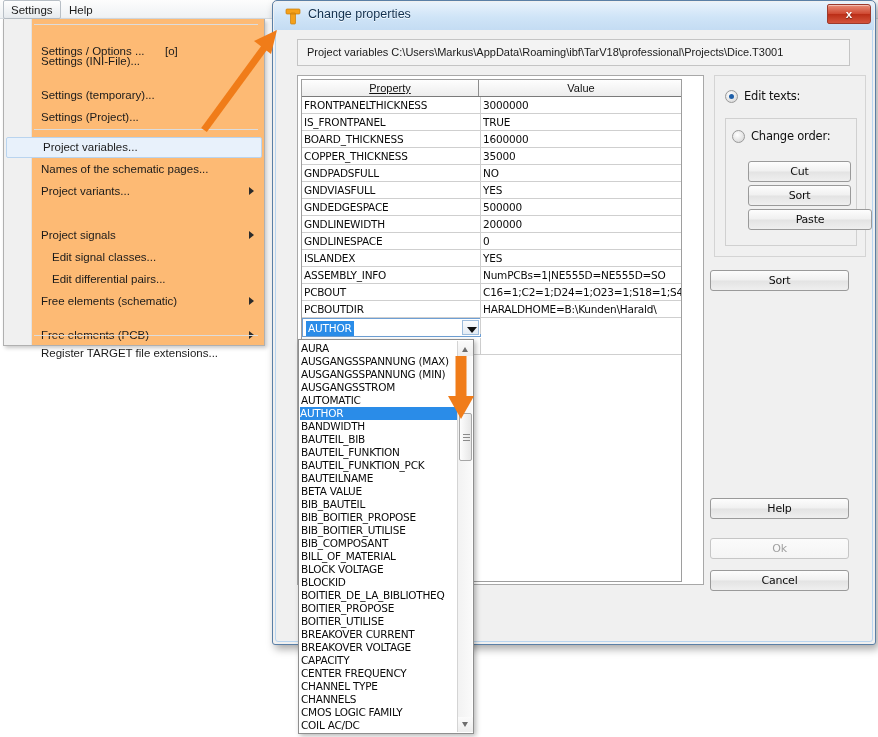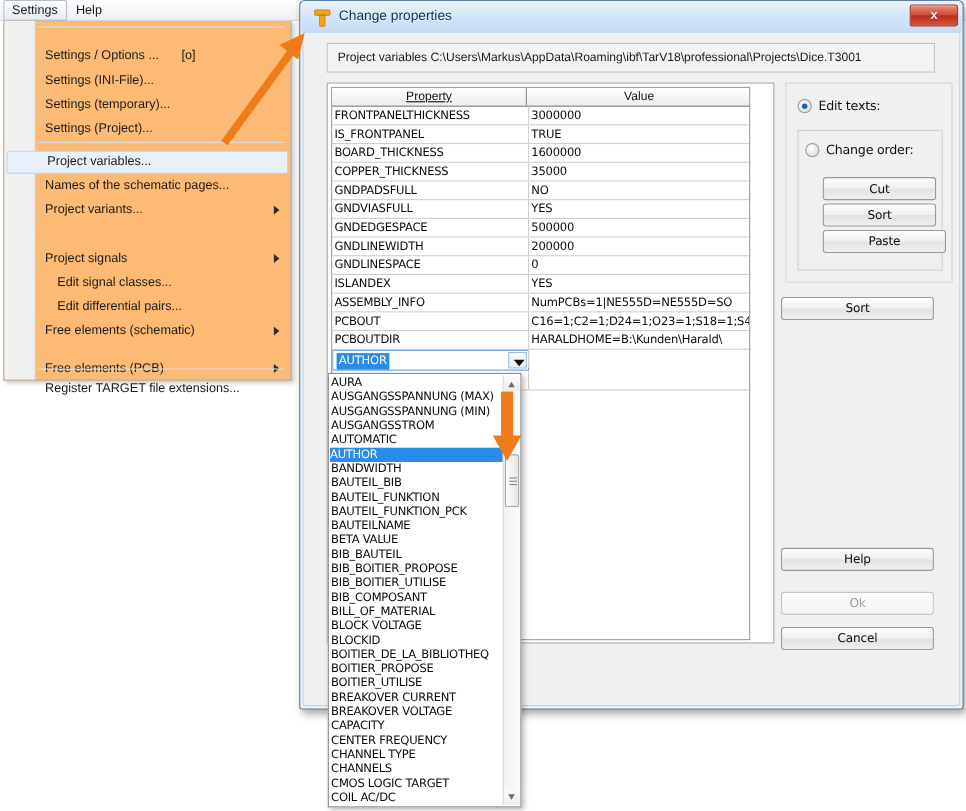--- a/index.html
+++ b/index.html
@@ -274,21 +274,21 @@
 
   <div class="menu-panel">
     <div class="menu-gutter"></div>
 
     <div class="menu-sep" style="top:5px;"></div>
 
     <div class="menu-item" style="top:22px;">
       <span class="mlabel">Settings / Options ...</span>
       <span class="maccel">[o]</span>
     </div>
-    <div class="menu-item" style="top:44px;">
+    <div class="menu-item" style="top:32px;">
       <span class="mlabel">Settings (INI-File)...</span>
     </div>
     <div class="menu-item" style="top:66px;">
       <span class="mlabel">Settings (temporary)...</span>
     </div>
     <div class="menu-item" style="top:88px;">
       <span class="mlabel">Settings (Project)...</span>
     </div>
 
     <div class="menu-sep" style="top:110px;"></div>
@@ -446,21 +446,21 @@
           <span class="dot"></span>
         </div>
         <span class="radio-lbl" style="left:29px; top:13px;">Edit texts:</span>
 
         <div class="group-inner">
           <div class="radio" style="left:6px; top:11px;"></div>
           <span class="radio-lbl" style="left:25px; top:10px;">Change order:</span>
 
           <div class="btn" style="left:22px; top:42px; width:103px;">Cut</div>
           <div class="btn" style="left:22px; top:66px; width:103px;">Sort</div>
-          <div class="btn" style="left:22px; top:90px; width:112px;">Paste</div>
+          <div class="btn" style="left:22px; top:90px; width:124px;">Paste</div>
         </div>
       </div>
 
       <div class="btn wide" style="left:433px; top:239px;">Sort</div>
       <div class="btn wide" style="left:433px; top:467px;">Help</div>
       <div class="btn wide disabled" style="left:433px; top:507px;">Ok</div>
       <div class="btn wide" style="left:433px; top:539px;">Cancel</div>
     </div>
   </div>
 
@@ -486,21 +486,21 @@
     <div class="ddopt" style="top:236px;">BLOCKID</div>
     <div class="ddopt" style="top:249px;">BOITIER_DE_LA_BIBLIOTHEQ</div>
     <div class="ddopt" style="top:262px;">BOITIER_PROPOSE</div>
     <div class="ddopt" style="top:275px;">BOITIER_UTILISE</div>
     <div class="ddopt" style="top:288px;">BREAKOVER CURRENT</div>
     <div class="ddopt" style="top:301px;">BREAKOVER VOLTAGE</div>
     <div class="ddopt" style="top:314px;">CAPACITY</div>
     <div class="ddopt" style="top:327px;">CENTER FREQUENCY</div>
     <div class="ddopt" style="top:340px;">CHANNEL TYPE</div>
     <div class="ddopt" style="top:353px;">CHANNELS</div>
-    <div class="ddopt" style="top:366px;">CMOS LOGIC TARGET</div>
+    <div class="ddopt" style="top:366px;">CMOS LOGIC FAMILY</div>
     <div class="ddopt" style="top:379px;">COIL AC/DC</div>
 
     <div class="dd-scroll">
       <div class="dd-arrow-up">
           <span class="tri-up"></span>
         </div>
       <div class="dd-thumb">
         <span class="dd-grip" style="top:20px;"></span>
         <span class="dd-grip" style="top:23px;"></span>
         <span class="dd-grip" style="top:26px;"></span>

